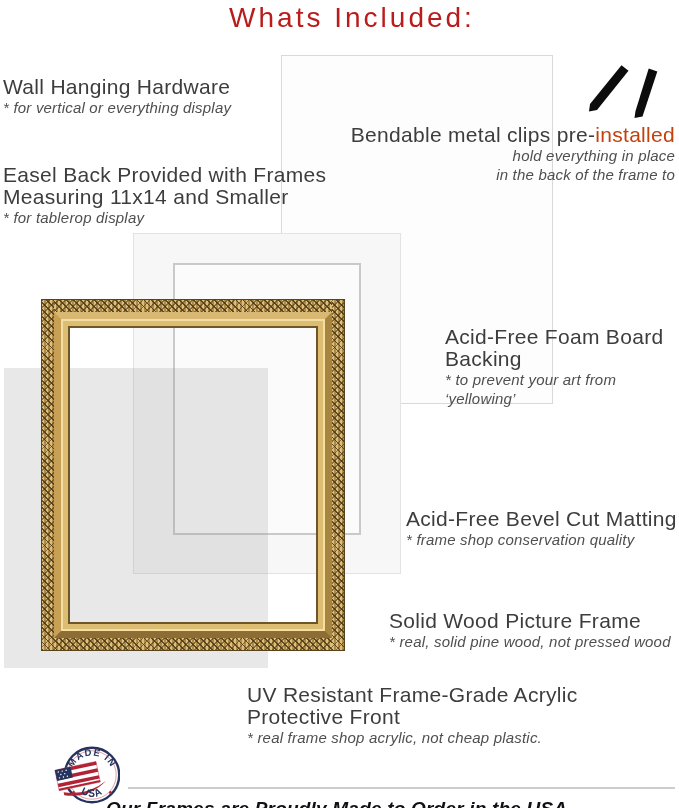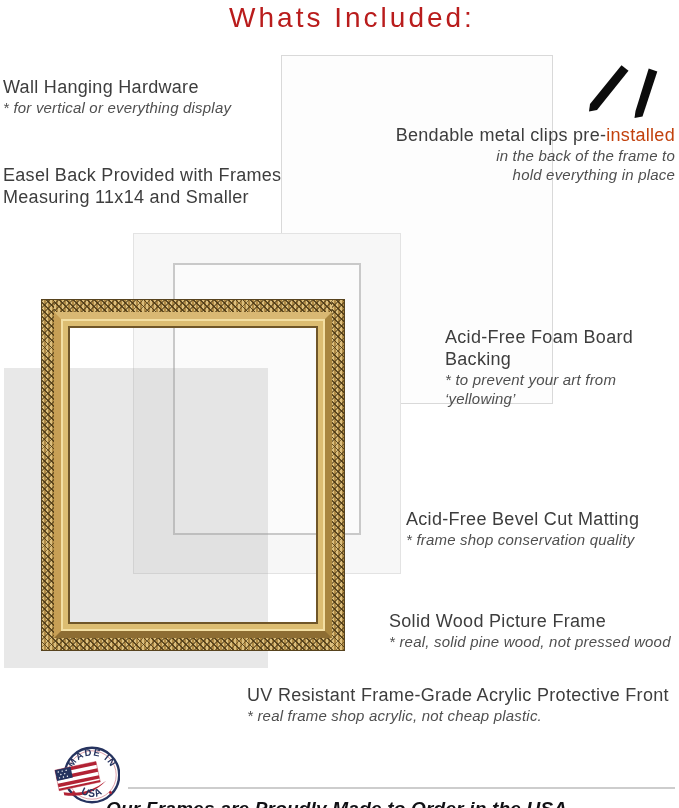--- a/index.html
+++ b/index.html
@@ -12,21 +12,21 @@
   .abs{position:absolute;}
 
   
   .title{
     top:2px;left:352px;transform:translateX(-50%);
     font-size:28px;font-weight:400;letter-spacing:3px;color:#b91c1c;
     white-space:nowrap;
   }
 
   
-  .ann .h{font-size:18px;line-height:22px;color:#3d3d3d;letter-spacing:.3px;}
+  .ann .h{font-size:21px;line-height:22px;color:#3d3d3d;letter-spacing:.3px;}
   .ann .n{font-size:15px;line-height:19px;color:#4f4f4f;font-style:italic;letter-spacing:.2px;}
   .ann.right{text-align:right;}
   .faded{color:#c2410c;text-align:right;}
 
   
   .foam-board{
     left:281px;top:55px;width:272px;height:349px;
     background:#fdfdfd;border:1px solid #d9d9d9;box-sizing:border-box;
   }
   .mat-board{
@@ -102,26 +102,27 @@
 </svg>
 
 <div class="abs ann" style="left:3px;top:76px;">
   <div class="h">Wall Hanging Hardware</div>
   <div class="n">* for vertical or everything display</div>
 </div>
 
 <div class="abs ann" style="left:3px;top:128px;margin-top:36px;">
   <div class="h">Easel Back Provided with Frames</div>
   <div class="h">Measuring 11x14 and Smaller</div>
+  <div class="n">* for tablerop display</div>
 </div>
 
 <div class="abs ann right" style="right:4px;top:124px;">
   <div class="h"><span>Bendable metal clips pre-</span><span class="faded">installed</span></div>
+  <div class="n">hold everything in place</div>
   <div class="n">in the back of the frame to</div>
-  <div class="n">hold everything in place</div>
 </div>
 
 <div class="abs ann" style="left:415px;top:326px;margin-left:30px;">
   <div class="h">Acid-Free Foam Board Backing</div>
   <div class="n">* to prevent your art from ‘yellowing’</div>
 </div>
 
 <div class="abs ann" style="left:406px;top:508px;">
   <div class="h">Acid-Free Bevel Cut Matting</div>
   <div class="n">* frame shop conservation quality</div>

